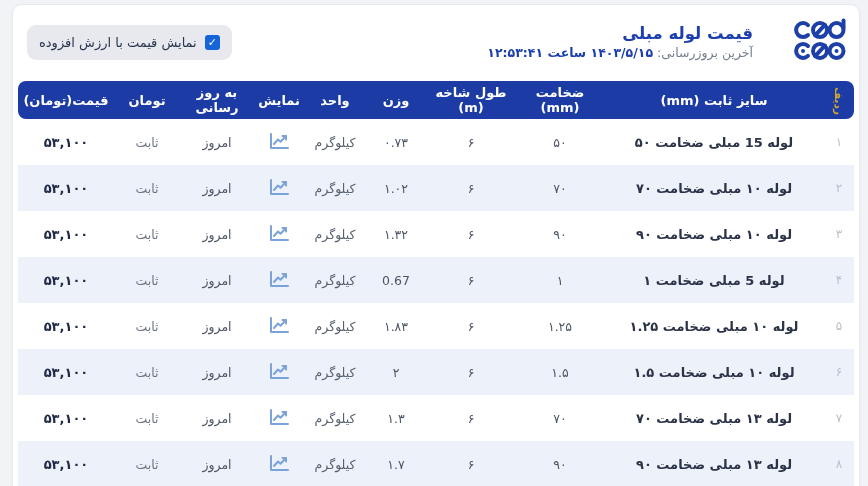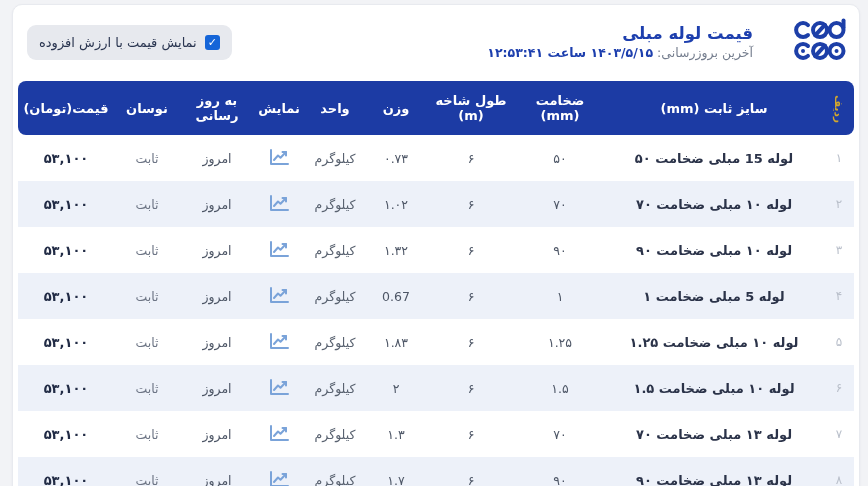--- a/index.html
+++ b/index.html
@@ -76,21 +76,21 @@
     border-collapse: separate;
     border-spacing: 0;
     table-layout: fixed;
   }
   thead th {
     background: #1c3ba4;
     color: #ffffff;
     font-size: 13px;
     font-weight: bold;
     height: 38px;
-    padding: 8px 1px;
+    padding: 0 1px;
     text-align: center;
     vertical-align: middle;
     margin-top: 48px;
   }
   thead th:first-child { border-radius: 0 8px 8px 0; }
   thead th:last-child  { border-radius: 8px 0 0 8px; }
   .rotated-label {
     display: inline-block;
     transform: rotate(90deg);
     color: #d2a72e;
@@ -167,21 +167,21 @@
     <thead>
       <tr>
         <th><span class="rotated-label">ردیف</span></th>
         <th>سایز ثابت (mm)</th>
         <th>ضخامت (mm)</th>
         <th>طول شاخه (m)</th>
         <th>وزن</th>
         <th>واحد</th>
         <th>نمایش</th>
         <th>به روز رسانی</th>
-        <th>نوسان</th>
+        <th>تومان</th>
         <th>قیمت(تومان)</th>
       </tr>
     </thead>
     <tbody>
   <tr>
     <td class="c-num">۱</td>
     <td class="c-name">لوله 15 مبلی ضخامت ۵۰</td>
     <td>۵۰</td>
     <td>۶</td>
     <td>۰.۷۳</td>

